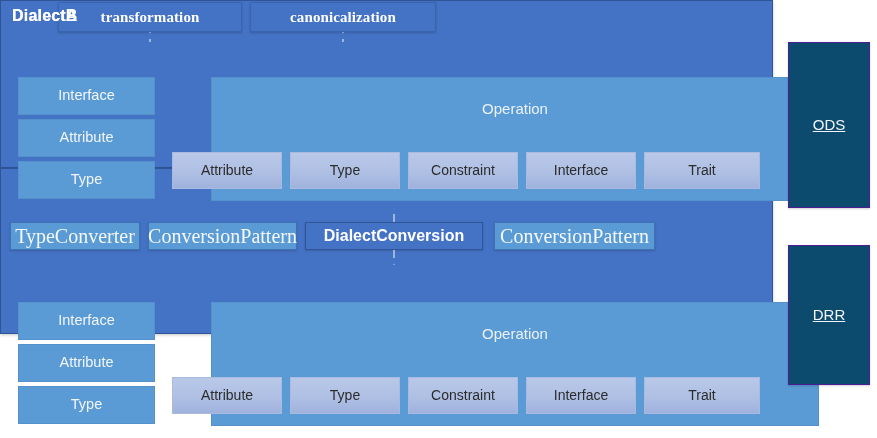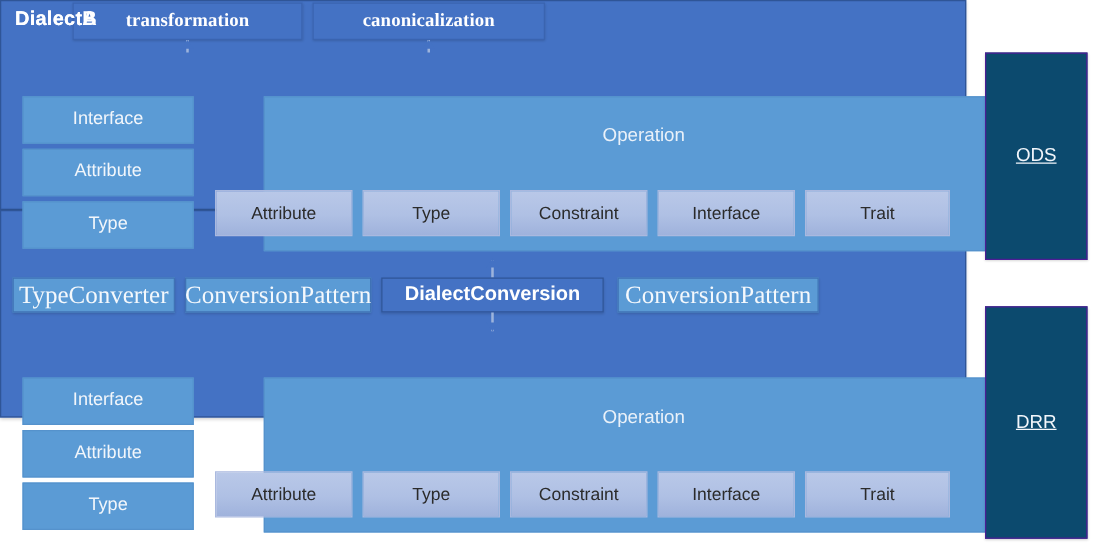--- a/index.html
+++ b/index.html
@@ -243,17 +243,17 @@
       <span>Constraint</span>
     </div>
     <div class="box opcell" style="left:526px; top:377px; width:110px; height:37px;">
       <span>Interface</span>
     </div>
     <div class="box opcell" style="left:644px; top:377px; width:116px; height:37px;">
       <span>Trait</span>
     </div>
   </div>
 
-  <div class="box sidebox" style="left:788px; top:245px; width:82px; height:186px;">
+  <div class="box sidebox" style="left:788px; top:245px; width:82px; height:140px;">
     <span>DRR</span>
   </div>
 
 </div>
 
 </body></html>

